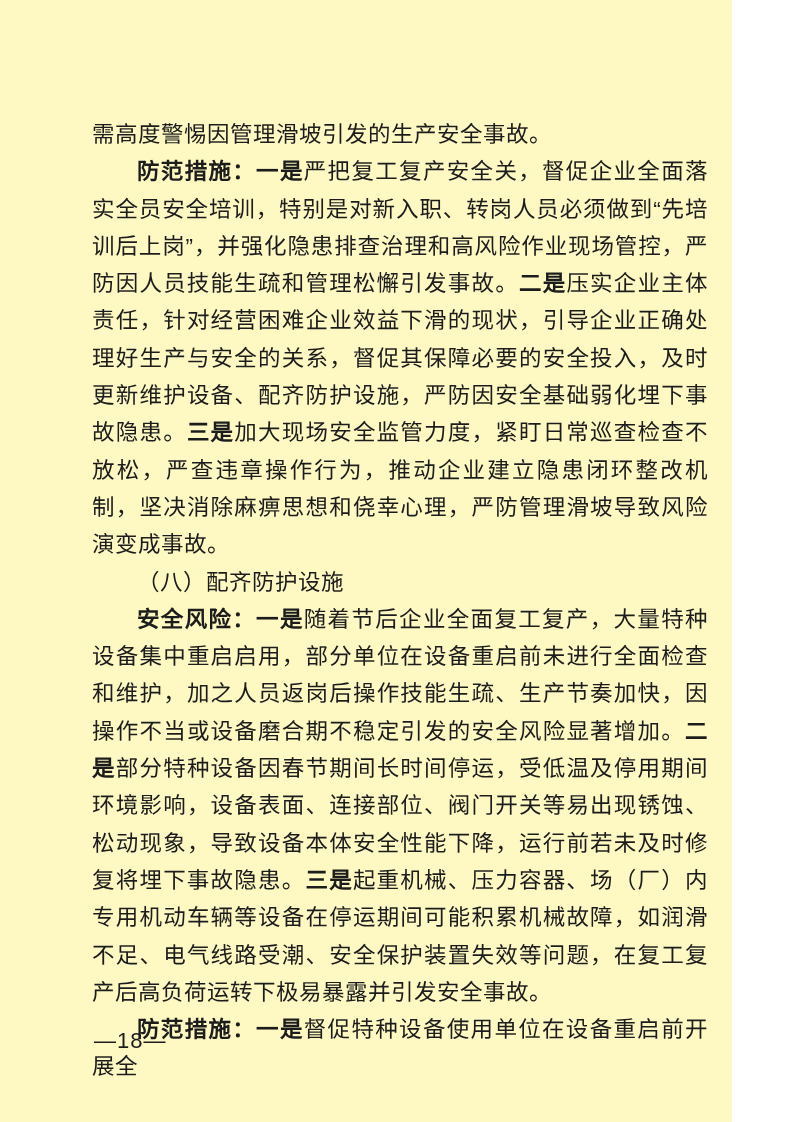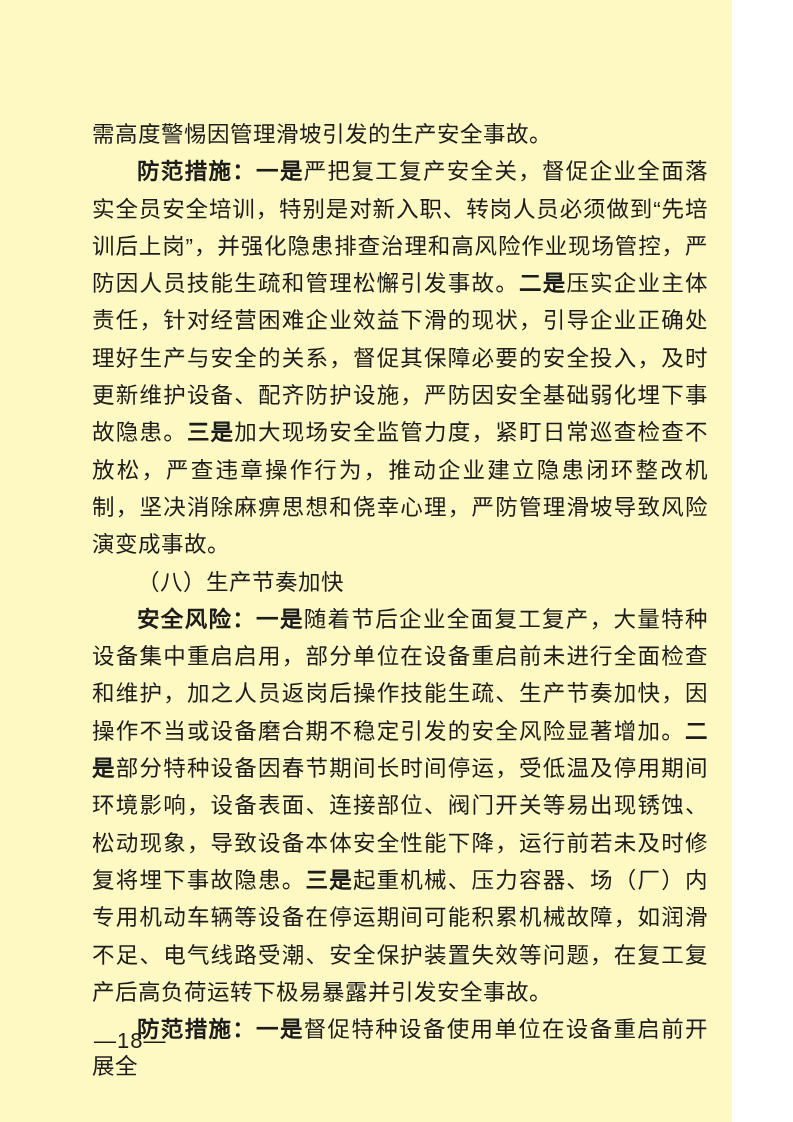--- a/index.html
+++ b/index.html
@@ -54,21 +54,21 @@
 </head>
 <body>
 
 <div class="page">
   <div class="content">
 
     <p class="para"><span>需高度警惕因管理滑坡引发的生产安全事故。</span></p>
 
     <p class="para indent"><span class="b">防范措施：一是</span><span>严把复工复产安全关，督促企业全面落实全员安全培训，特别是对新入职、转岗人员必须做到“先培训后上岗”，并强化隐患排查治理和高风险作业现场管控，严防因人员技能生疏和管理松懈引发事故。</span><span class="b">二是</span><span>压实企业主体责任，针对经营困难企业效益下滑的现状，引导企业正确处理好生产与安全的关系，督促其保障必要的安全投入，及时更新维护设备、配齐防护设施，严防因安全基础弱化埋下事故隐患。</span><span class="b">三是</span><span>加大现场安全监管力度，紧盯日常巡查检查不放松，严查违章操作行为，推动企业建立隐患闭环整改机制，坚决消除麻痹思想和侥幸心理，严防管理滑坡导致风险演变成事故。</span></p>
 
-    <p class="para indent heading"><span>（八）生产节奏加快</span></p>
+    <p class="para indent heading"><span>（八）配齐防护设施</span></p>
 
     <p class="para indent"><span class="b">安全风险：一是</span><span>随着节后企业全面复工复产，大量特种设备集中重启启用，部分单位在设备重启前未进行全面检查和维护，加之人员返岗后操作技能生疏、生产节奏加快，因操作不当或设备磨合期不稳定引发的安全风险显著增加。</span><span class="b">二是</span><span>部分特种设备因春节期间长时间停运，受低温及停用期间环境影响，设备表面、连接部位、阀门开关等易出现锈蚀、松动现象，导致设备本体安全性能下降，运行前若未及时修复将埋下事故隐患。</span><span class="b">三是</span><span>起重机械、压力容器、场（厂）内专用机动车辆等设备在停运期间可能积累机械故障，如润滑不足、电气线路受潮、安全保护装置失效等问题，在复工复产后高负荷运转下极易暴露并引发安全事故。</span></p>
 
     <p class="para indent"><span class="b">防范措施：一是</span><span>督促特种设备使用单位在设备重启前开展全</span></p>
 
   </div>
 
   <div class="footer">—18—</div>
 </div>
 

